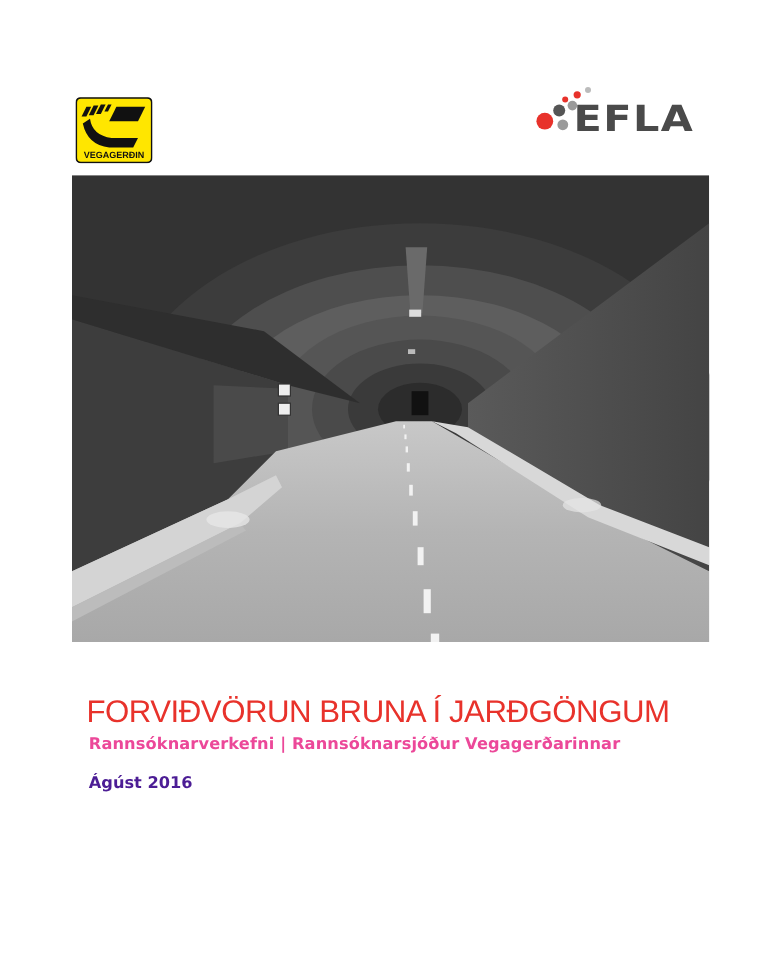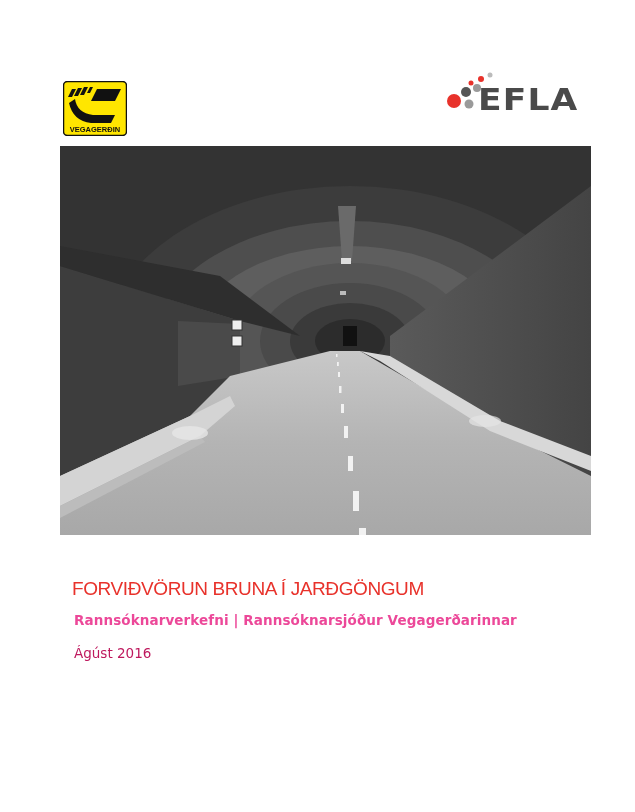--- a/index.html
+++ b/index.html
@@ -1,23 +1,23 @@
 <!DOCTYPE html>
 <html><head>
 <meta charset="utf-8">
 <style>
   html, body { margin: 0; padding: 0; background: #ffffff; }
   body { width: 635px; height: 812px; position: relative; overflow: hidden; font-family: "Liberation Sans", sans-serif; }
   .logo-vg { position: absolute; left: 63px; top: 81px; width: 64px; height: 41px; }
   .logo-efla { position: absolute; left: 440px; top: 68px; width: 145px; height: 50px; }
   .efla-text { position: absolute; left: 478px; top: 82px; font-family: "DejaVu Sans", sans-serif; font-size: 30px; font-weight: bold; color: #4a4a4a; letter-spacing: 1px; transform: scaleX(1.15); transform-origin: left top; }
   .photo { position: absolute; left: 60px; top: 146px; width: 531px; height: 389px; }
-  .title { position: absolute; left: 72px; top: 578px; font-size: 19px; color: #e8322b; letter-spacing: -0.4px; font-family: "Liberation Sans", sans-serif; }
+  .title { position: absolute; left: 72px; top: 578px; font-size: 26px; color: #e8322b; letter-spacing: -0.4px; font-family: "Liberation Sans", sans-serif; }
   .subtitle { position: absolute; left: 74px; top: 612px; font-size: 13.5px; font-weight: bold; color: #ec4899; font-family: "DejaVu Sans", sans-serif; letter-spacing: 0.1px; }
-  .date { position: absolute; left: 74px; top: 645px; font-size: 13.5px; font-weight: normal; color: #be185d; font-family: "DejaVu Sans", sans-serif; }
+  .date { position: absolute; left: 74px; top: 645px; font-size: 13.5px; font-weight: bold; color: #4c1d95; font-family: "DejaVu Sans", sans-serif; }
 </style>
 </head>
 <body>
 
 <div class="logo-vg">
   <svg width="64" height="55" viewBox="0 0 64 55">
     <rect x="0.5" y="0.5" width="63" height="54" rx="4" fill="#ffe600" stroke="#111" stroke-width="1.5"></rect>
 
     <g fill="#111">
       <polygon points="9,8 13,8 9,16 5,16"></polygon>

